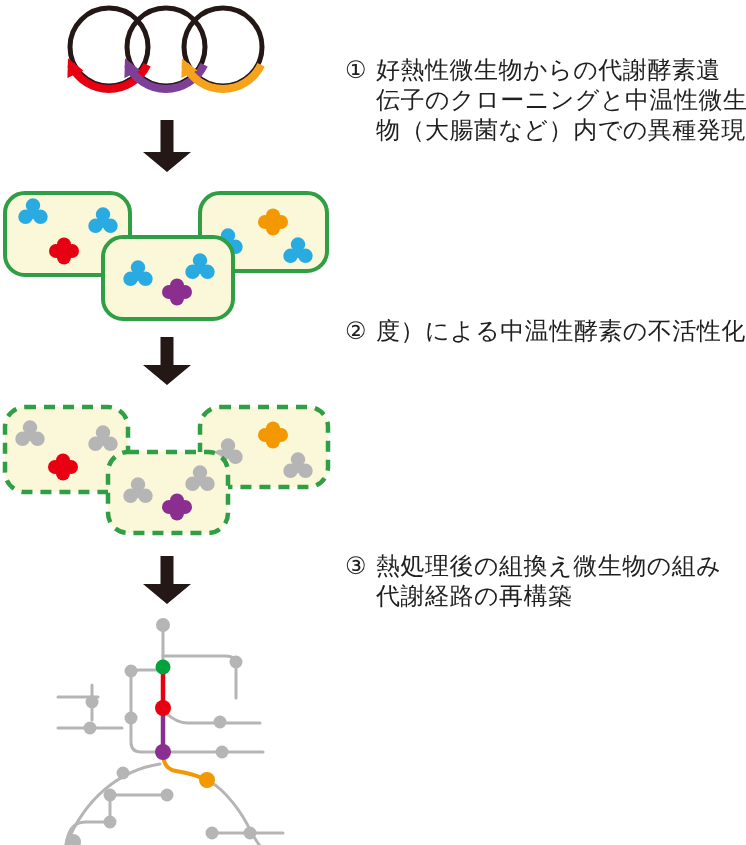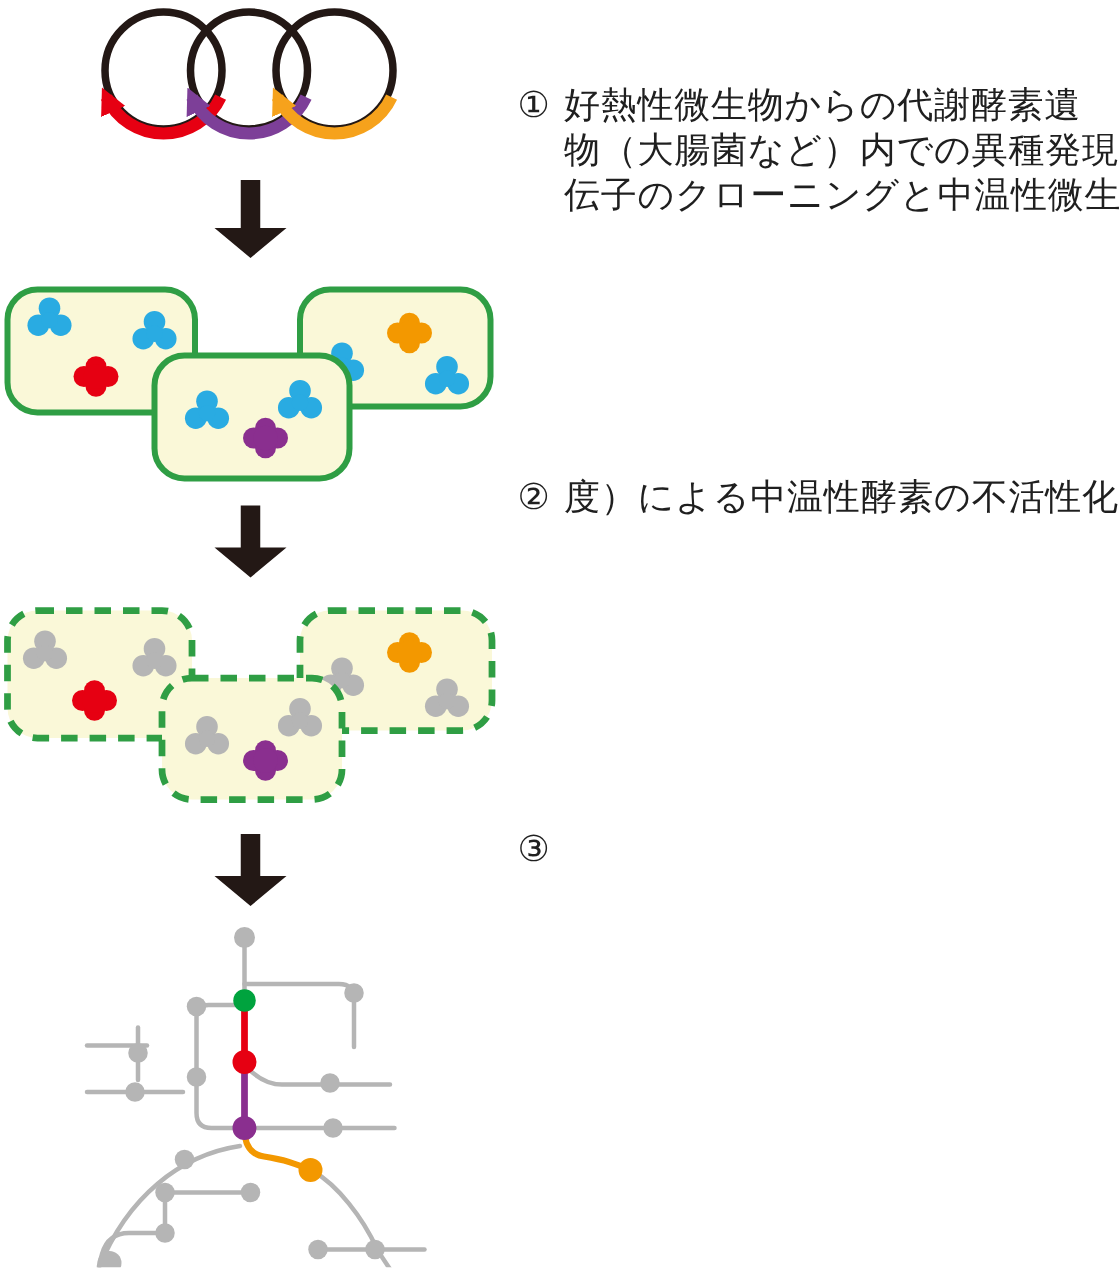--- a/index.html
+++ b/index.html
@@ -205,30 +205,32 @@
         <circle cx="163" cy="708" r="8" fill="#e60012"></circle>
         <circle cx="163" cy="752" r="8" fill="#8a2f8f"></circle>
         <circle cx="207" cy="780" r="8" fill="#f39800"></circle>
       </g>
     </svg>
 
   <div class="step" style="top:55px">
     <span class="marker">①</span>
     <div class="lines">
       <div class="line">好熱性微生物からの代謝酵素遺</div>
+      <div class="line">伝子のクローニングと中温性微生</div>
       <div class="line">物（大腸菌など）内での異種発現</div>
-      <div class="line">伝子のクローニングと中温性微生</div>
     </div>
   </div>
 
   <div class="step" style="top:316px">
     <span class="marker">②</span>
     <div class="lines">
       <div class="line">度）による中温性酵素の不活性化</div>
     </div>
   </div>
 
   <div class="step" style="top:551px">
     <span class="marker">③</span>
     <div class="lines">
+      <div class="line">熱処理後の組換え微生物の組み</div>
+      <div class="line">代謝経路の再構築</div>
     </div>
   </div>
 </div>
 
 </body></html>

